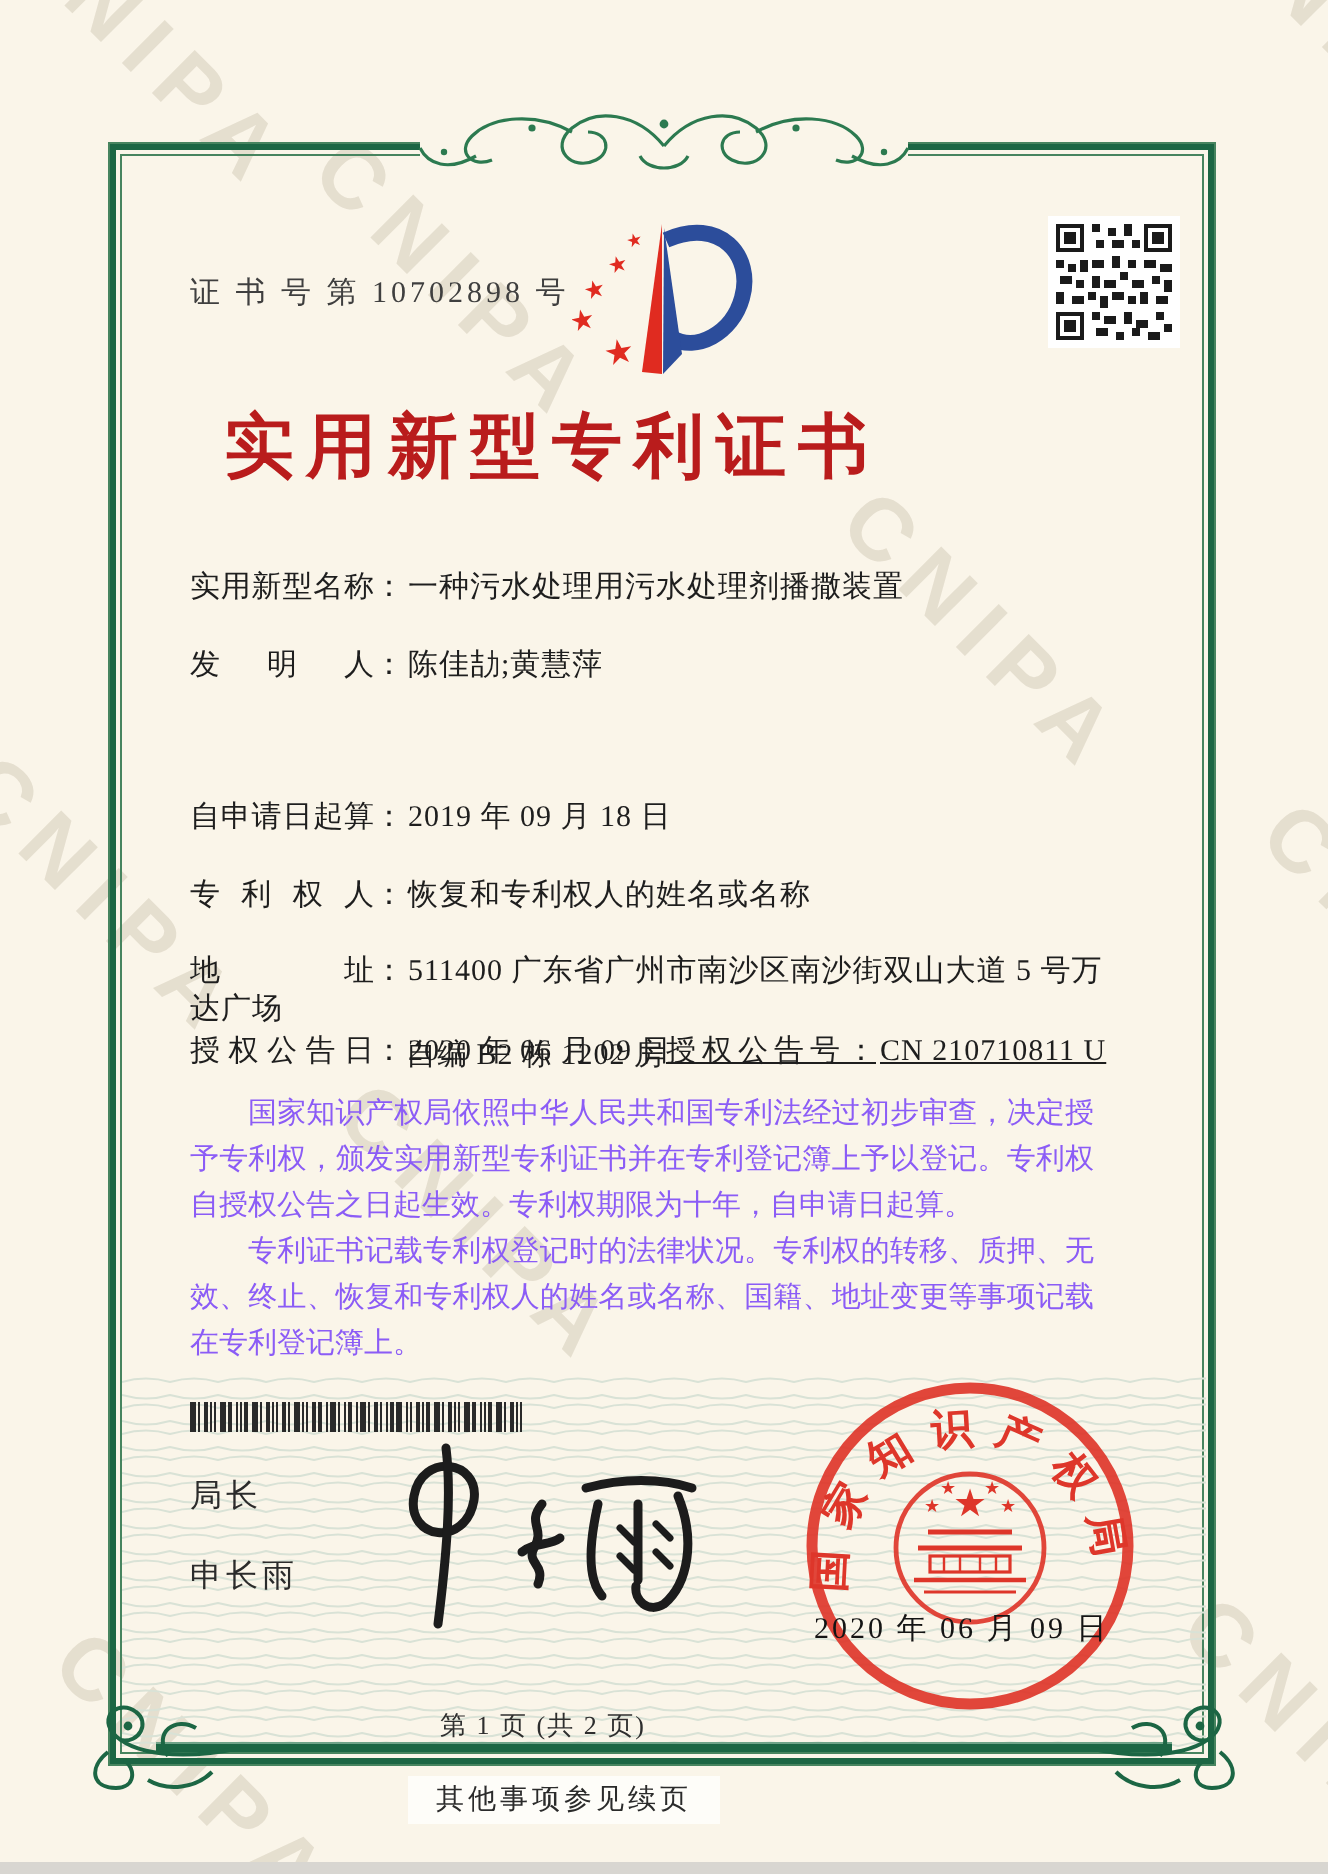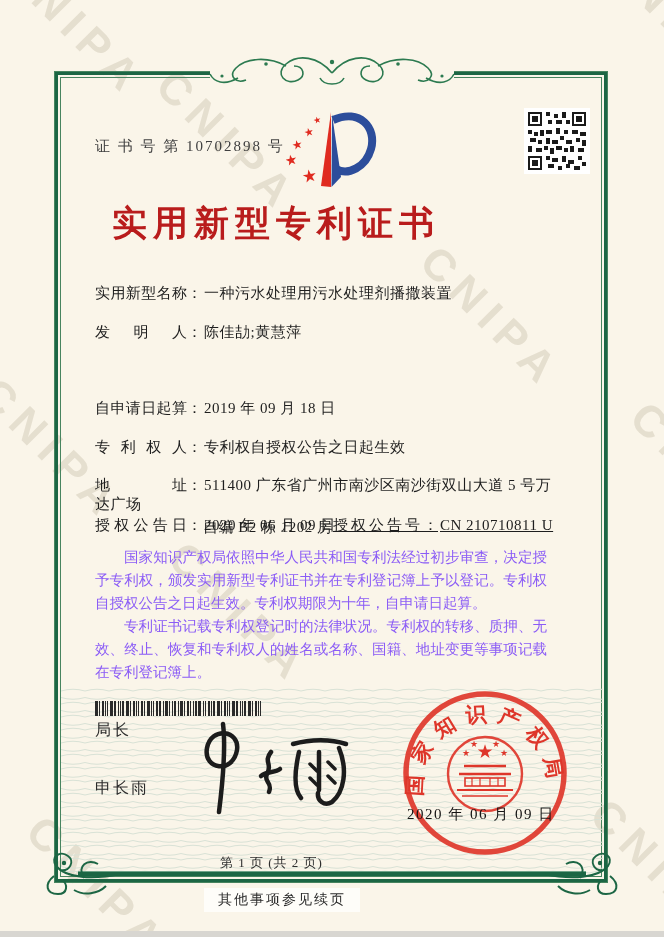--- a/index.html
+++ b/index.html
@@ -155,21 +155,21 @@
   <div class="row" style="top:284px">
     <span class="lbl">实用新型名称</span><span class="colon">：</span><span class="val">一种污水处理用污水处理剂播撒装置</span>
   </div>
   <div class="row" style="top:323px">
     <span class="lbl">发明人</span><span class="colon">：</span><span class="val">陈佳劼;黄慧萍</span>
   </div>
   <div class="row" style="top:399px">
     <span class="lbl">自申请日起算</span><span class="colon">：</span><span class="val">2019 年 09 月 18 日</span>
   </div>
   <div class="row" style="top:438px">
-    <span class="lbl">专利权人</span><span class="colon">：</span><span class="val">专利权自授权公告之日起生效</span>
+    <span class="lbl">专利权人</span><span class="colon">：</span><span class="val">恢复和专利权人的姓名或名称</span>
   </div>
   <div class="row" style="top:476px">
     <span class="lbl">地址</span><span class="colon">：</span><span class="val">511400 广东省广州市南沙区南沙街双山大道 5 号万达广场</span>
     <div class="val2line">自编 B2 栋 1202 房</div>
   </div>
   <div class="row" style="top:516px">
     <span class="lbl">授权公告日</span><span class="colon">：</span><span class="val">2020 年 06 月 09 日</span>
     <span class="pair2">
       <span class="lbl2">授权公告号</span><span class="colon">：</span><span class="val">CN 210710811 U</span>
     </span>
@@ -267,21 +267,21 @@
         <rect x="147" y="0" width="1" height="15" fill="#2a2a2a"></rect>
         <rect x="149" y="0" width="2" height="15" fill="#2a2a2a"></rect>
         <rect x="153" y="0" width="3" height="15" fill="#2a2a2a"></rect>
         <rect x="157" y="0" width="1" height="15" fill="#2a2a2a"></rect>
         <rect x="160" y="0" width="2" height="15" fill="#2a2a2a"></rect>
         <rect x="163" y="0" width="1" height="15" fill="#2a2a2a"></rect>
         <rect x="165" y="0" width="1" height="15" fill="#2a2a2a"></rect>
       </svg>
   </div>
 
-  <div class="signer" style="top:720px">局长</div>
+  <div class="signer" style="top:738px">局长</div>
   <div class="signer" style="top:778px">申长雨</div>
 
   <svg class="sig" width="175" height="100" viewBox="0 0 175 100">
     <g fill="none" stroke="#1c1c1c" stroke-width="4.5" stroke-linecap="round">
       <path d="M14,30 C10,52 40,56 44,32 C47,12 18,8 14,30"></path>
       <path d="M30,6 C33,30 30,62 26,94"></path>
       <path d="M78,34 C70,44 80,46 74,56 C70,64 80,64 76,74"></path>
       <path d="M68,58 C74,53 82,55 87,51"></path>
       <path d="M100,26 C118,21 138,21 153,26"></path>
       <path d="M106,34 C101,56 101,72 108,80"></path>

